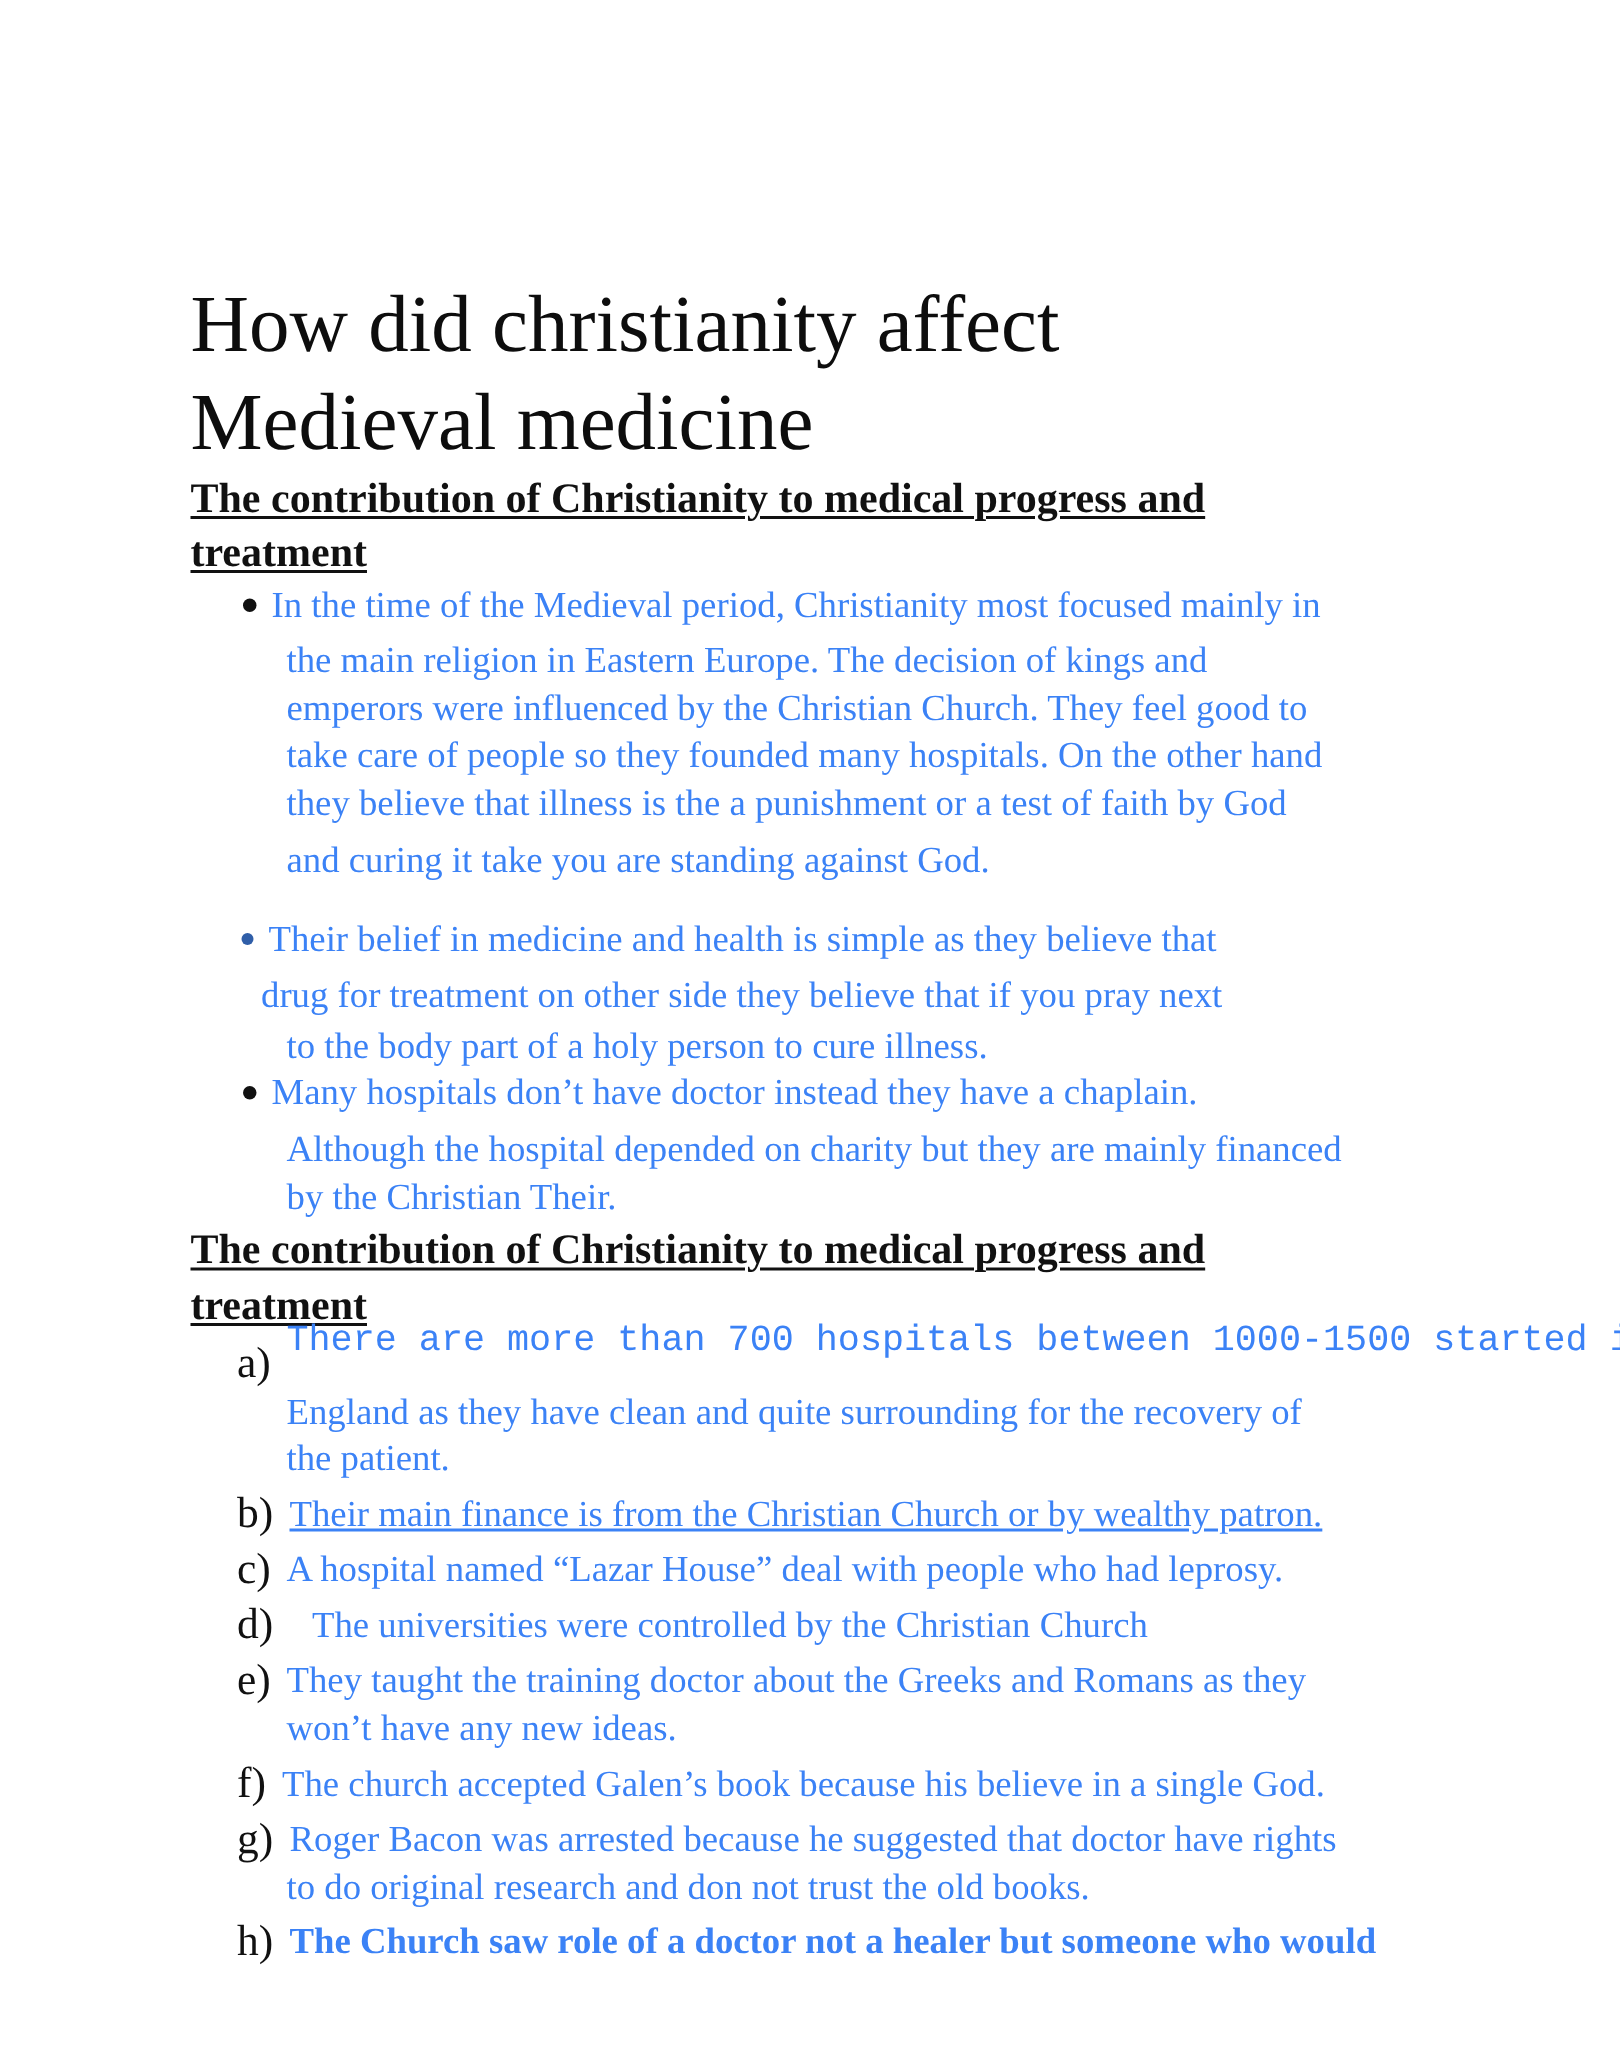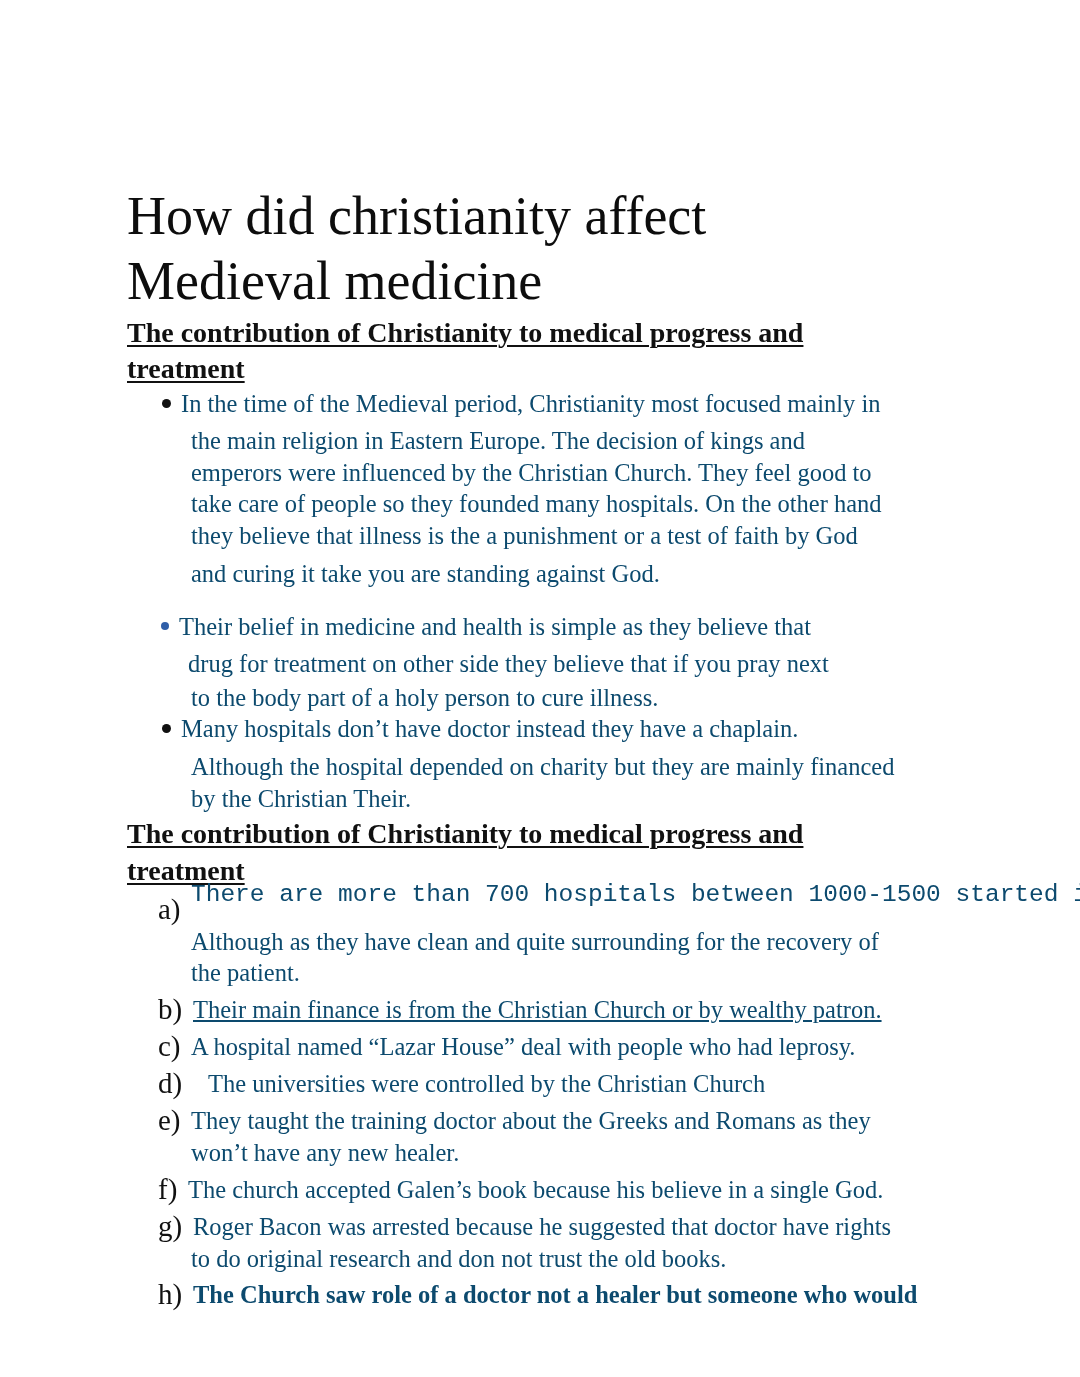--- a/index.html
+++ b/index.html
@@ -36,21 +36,21 @@
       font-size: 28px;
       font-weight: bold;
       text-decoration: underline;
       text-decoration-thickness: 2px;
       text-underline-offset: 3px;
       left: 127px;
       color: #111111;
     }
     .body {
       font-size: 24.5px;
-      color: #0c4a6e;
+      color: #3b82f6;
     }
     .bullet {
       position: absolute;
       width: 9px;
       height: 9px;
       border-radius: 50%;
       background: #111111;
     }
     .bullet.blue {
       background: #2f5ea8;
@@ -87,21 +87,21 @@
       <div class="ln body" style="left:191px; top:429px;">the main religion in Eastern Europe. The decision of kings and</div>
       <div class="ln body" style="left:191px; top:461px;">emperors were influenced by the Christian Church. They feel good to</div>
       <div class="ln body" style="left:191px; top:492px;">take care of people so they founded many hospitals. On the other hand</div>
       <div class="ln body" style="left:191px; top:524px;">they believe that illness is the a punishment or a test of faith by God</div>
       <div class="ln body" style="left:191px; top:562px;">and curing it take you are standing against God.</div>
     </div>
 
     <div>
       <span class="bullet blue" style="left:161px; top:622px;"></span>
       <div class="ln body" style="left:179px; top:615px;">Their belief in medicine and health is simple as they believe that</div>
-      <div class="ln body" style="left:188px; top:652px;">drug for treatment on other side they believe that if you pray next</div>
+      <div class="ln body" style="left:174px; top:652px;">drug for treatment on other side they believe that if you pray next</div>
       <div class="ln body" style="left:191px; top:686px;">to the body part of a holy person to cure illness.</div>
     </div>
 
     <div>
       <span class="bullet" style="left:162px; top:724px;"></span>
       <div class="ln body" style="left:181px; top:717px;">Many hospitals don’t have doctor instead they have a chaplain.</div>
       <div class="ln body" style="left:191px; top:755px;">Although the hospital depended on charity but they are mainly financed</div>
       <div class="ln body" style="left:191px; top:787px;">by the Christian Their.</div>
     </div>
   </div>
@@ -109,21 +109,21 @@
   <div>
     <div class="ln heading" style="top:820px;">The contribution of Christianity to medical progress and</div>
     <div class="ln heading" style="top:857px;">treatment</div>
   </div>
 
   <div>
 
     <div>
       <span class="marker" style="left:158px; top:895px;">a)</span>
       <div class="ln body" style="left:191px; top:883px;font-family:Liberation Mono, monospace;">There are more than 700 hospitals between 1000-1500 started in</div>
-      <div class="ln body" style="left:191px; top:930px;">Although as they have clean and quite surrounding for the recovery of</div>
+      <div class="ln body" style="left:191px; top:930px;">England as they have clean and quite surrounding for the recovery of</div>
       <div class="ln body" style="left:191px; top:961px;">the patient.</div>
     </div>
 
     <div>
       <span class="marker" style="left:158px; top:995px;">b)</span>
       <div class="ln body" style="left:193px; top:998px;text-decoration:underline;">Their main finance is from the Christian Church or by wealthy patron.</div>
     </div>
 
     <div>
       <span class="marker" style="left:158px; top:1032px;">c)</span>
@@ -131,21 +131,21 @@
     </div>
 
     <div>
       <span class="marker" style="left:158px; top:1069px;">d)</span>
       <div class="ln body" style="left:208px; top:1072px;">The universities were controlled by the Christian Church</div>
     </div>
 
     <div>
       <span class="marker" style="left:158px; top:1106px;">e)</span>
       <div class="ln body" style="left:191px; top:1109px;">They taught the training doctor about the Greeks and Romans as they</div>
-      <div class="ln body" style="left:191px; top:1141px;">won’t have any new healer.</div>
+      <div class="ln body" style="left:191px; top:1141px;">won’t have any new ideas.</div>
     </div>
 
     <div>
       <span class="marker" style="left:158px; top:1175px;">f)</span>
       <div class="ln body" style="left:188px; top:1178px;">The church accepted Galen’s book because his believe in a single God.</div>
     </div>
 
     <div>
       <span class="marker" style="left:158px; top:1212px;">g)</span>
       <div class="ln body" style="left:193px; top:1215px;">Roger Bacon was arrested because he suggested that doctor have rights</div>

